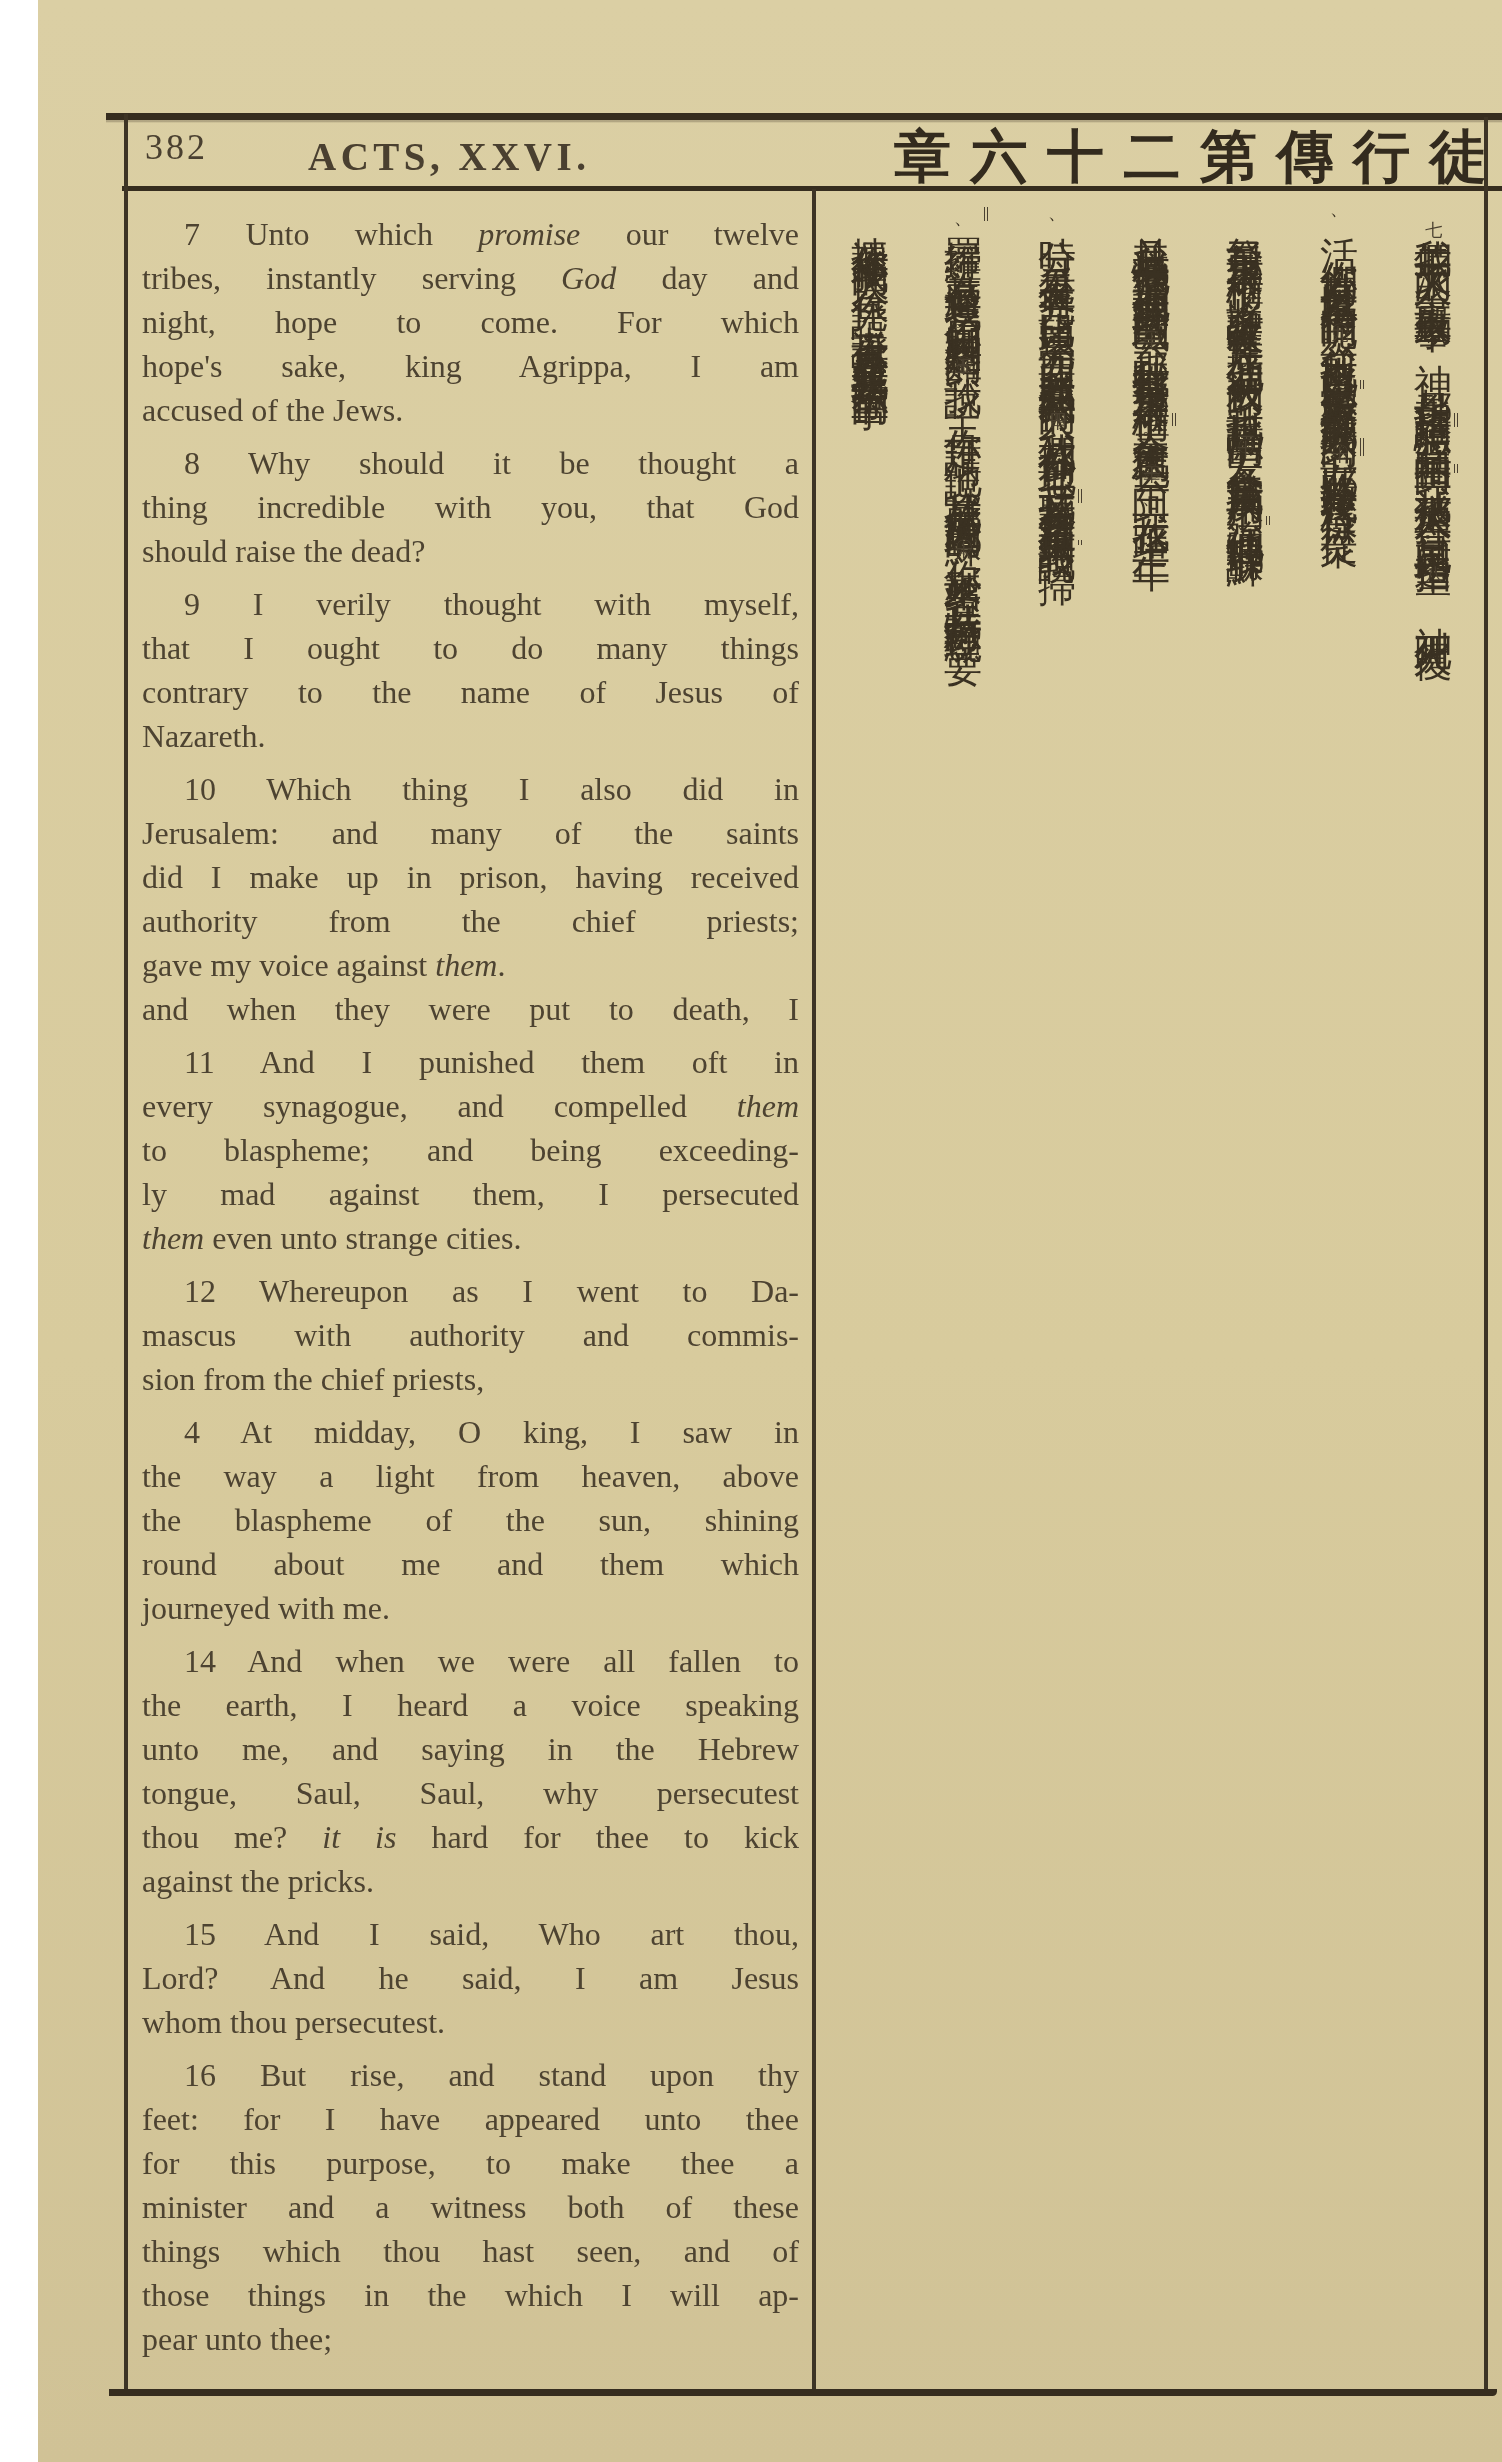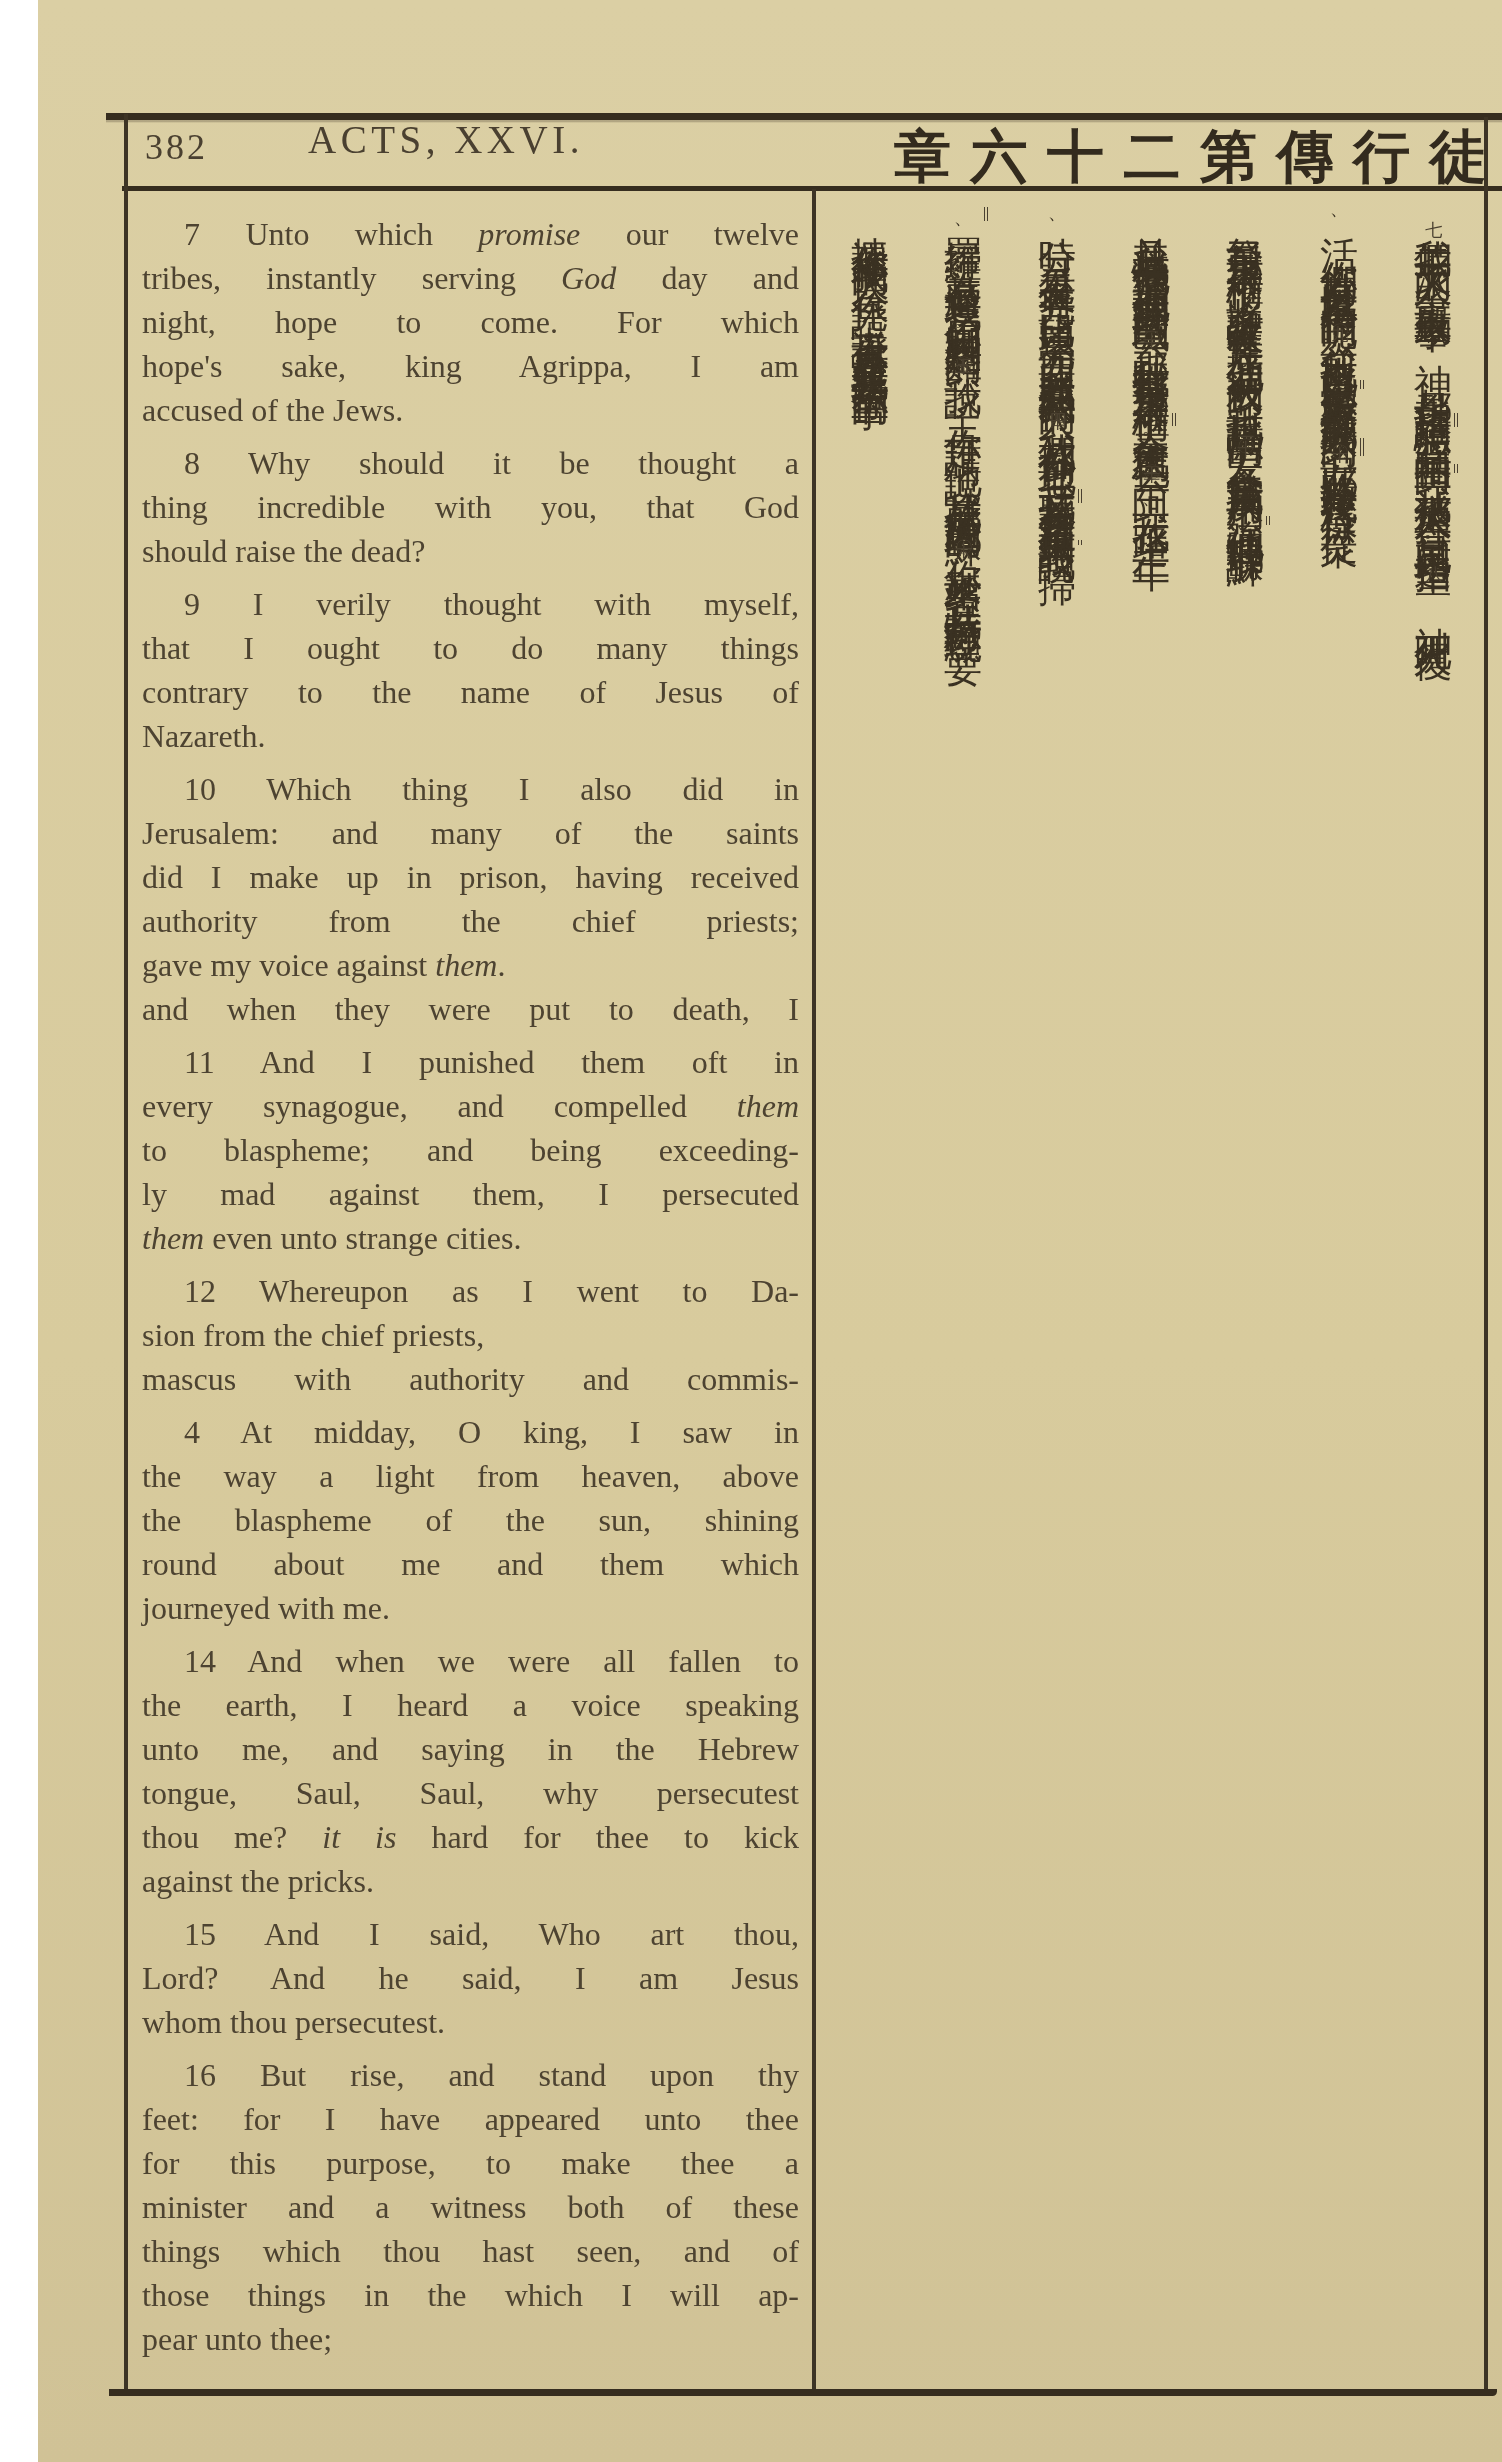--- a/index.html
+++ b/index.html
@@ -15,21 +15,21 @@
   .rule{position:absolute;background:#362d1f;}
   .top-rule{left:68px;top:113px;width:1405px;height:6.8px;box-shadow:0 2.3px 0 rgba(54,45,31,.25);}
   .header-rule{left:84px;top:186px;width:1388px;height:5.3px;}
   .bottom-rule{left:71px;top:2389px;width:1388px;height:6.8px;border-radius:0 0 4.5px 0;}
   .vline{position:absolute;background:#3d3425;}
   .left-border{left:86px;top:114px;width:3.8px;height:2281px;}
   .right-border{left:1446px;top:117px;width:3.8px;height:2278px;}
   .divider{left:774px;top:189px;width:3.8px;height:2201px;}
 
   .pagenum{position:absolute;left:107px;top:126px;font-size:36px;letter-spacing:3px;color:#4a4030;}
-  .book-title{position:absolute;left:270px;top:117px;font-size:39px;letter-spacing:4.5px;color:#4a4030;}
+  .book-title{position:absolute;left:270px;top:134px;font-size:39px;letter-spacing:4.5px;color:#4a4030;font-weight:bold;}
   .cn-title{position:absolute;left:856px;top:119px;width:571px;font-size:57px;font-weight:bold;
     letter-spacing:19.5px;white-space:nowrap;color:#332b1e;text-align:right;}
 
   
   .english{position:absolute;left:104px;top:212px;width:657px;}
   .epara{margin:0 0 9px 0;}
   .eline{font-size:32px;height:44px;line-height:44px;text-align:justify;text-align-last:justify;
     color:#4d4331;white-space:normal;}
   .eline.last{text-align-last:left;}
   .eline.first{text-indent:42px;}
@@ -89,22 +89,22 @@
       </div>
       <div class="epara">
         <div class="eline first"><span>11 And I punished them oft in</span></div>
         <div class="eline"><span>every synagogue, and compelled </span><em>them</em></div>
         <div class="eline"><span>to blaspheme; and being exceeding-</span></div>
         <div class="eline"><span>ly mad against them, I persecuted</span></div>
         <div class="eline last"><em>them</em><span> even unto strange cities.</span></div>
       </div>
       <div class="epara">
         <div class="eline first"><span>12 Whereupon as I went to Da-</span></div>
+        <div class="eline"><span>mascus with authority and commis-</span></div>
         <div class="eline last"><span>sion from the chief priests,</span></div>
-        <div class="eline"><span>mascus with authority and commis-</span></div>
       </div>
       <div class="epara">
         <div class="eline first"><span>4 At midday, O king, I saw in</span></div>
         <div class="eline"><span>the way a light from heaven, above</span></div>
         <div class="eline"><span>the blaspheme of the sun, shining</span></div>
         <div class="eline"><span>round about me and them which</span></div>
         <div class="eline last"><span>journeyed with me.</span></div>
       </div>
       <div class="epara">
         <div class="eline first"><span>14 And when we were all fallen to</span></div>

